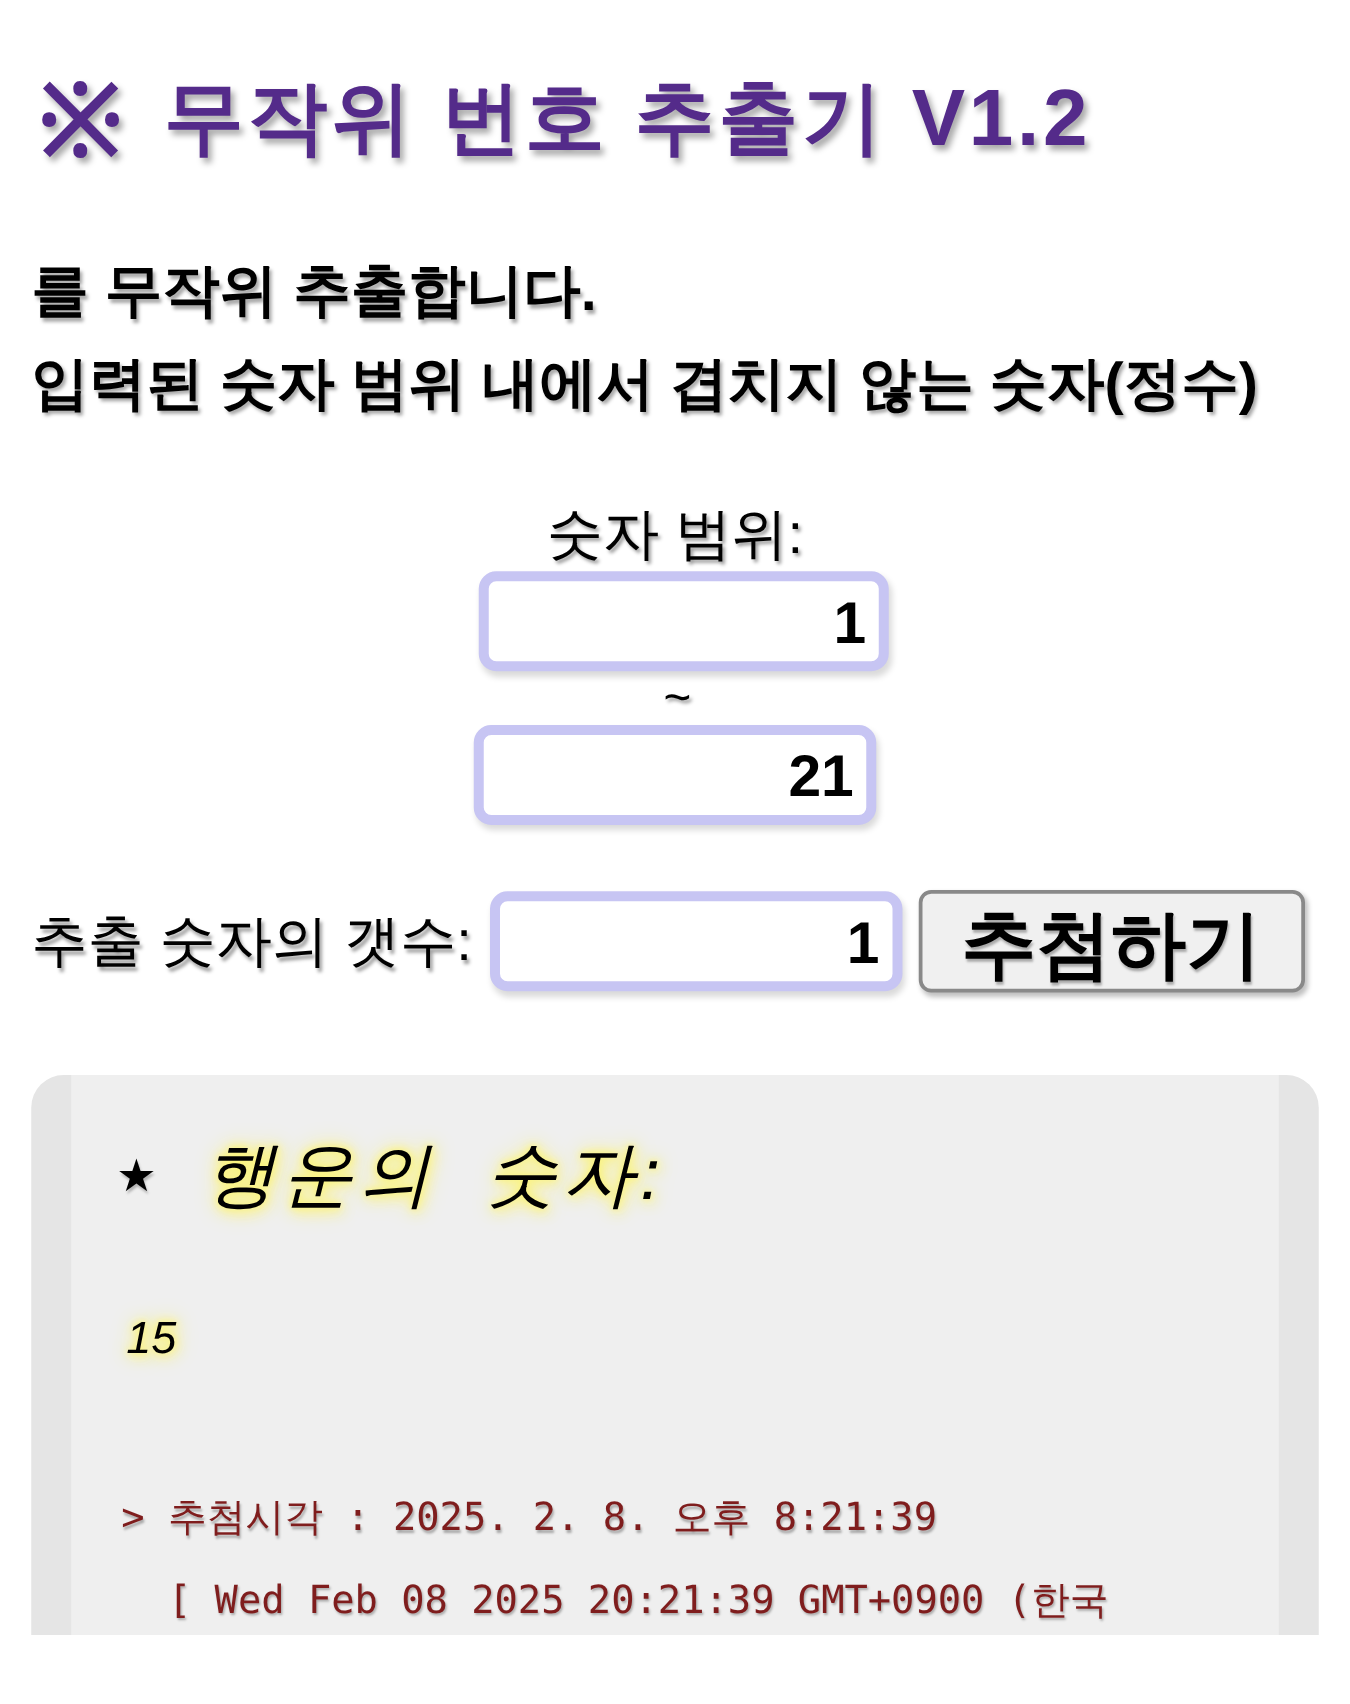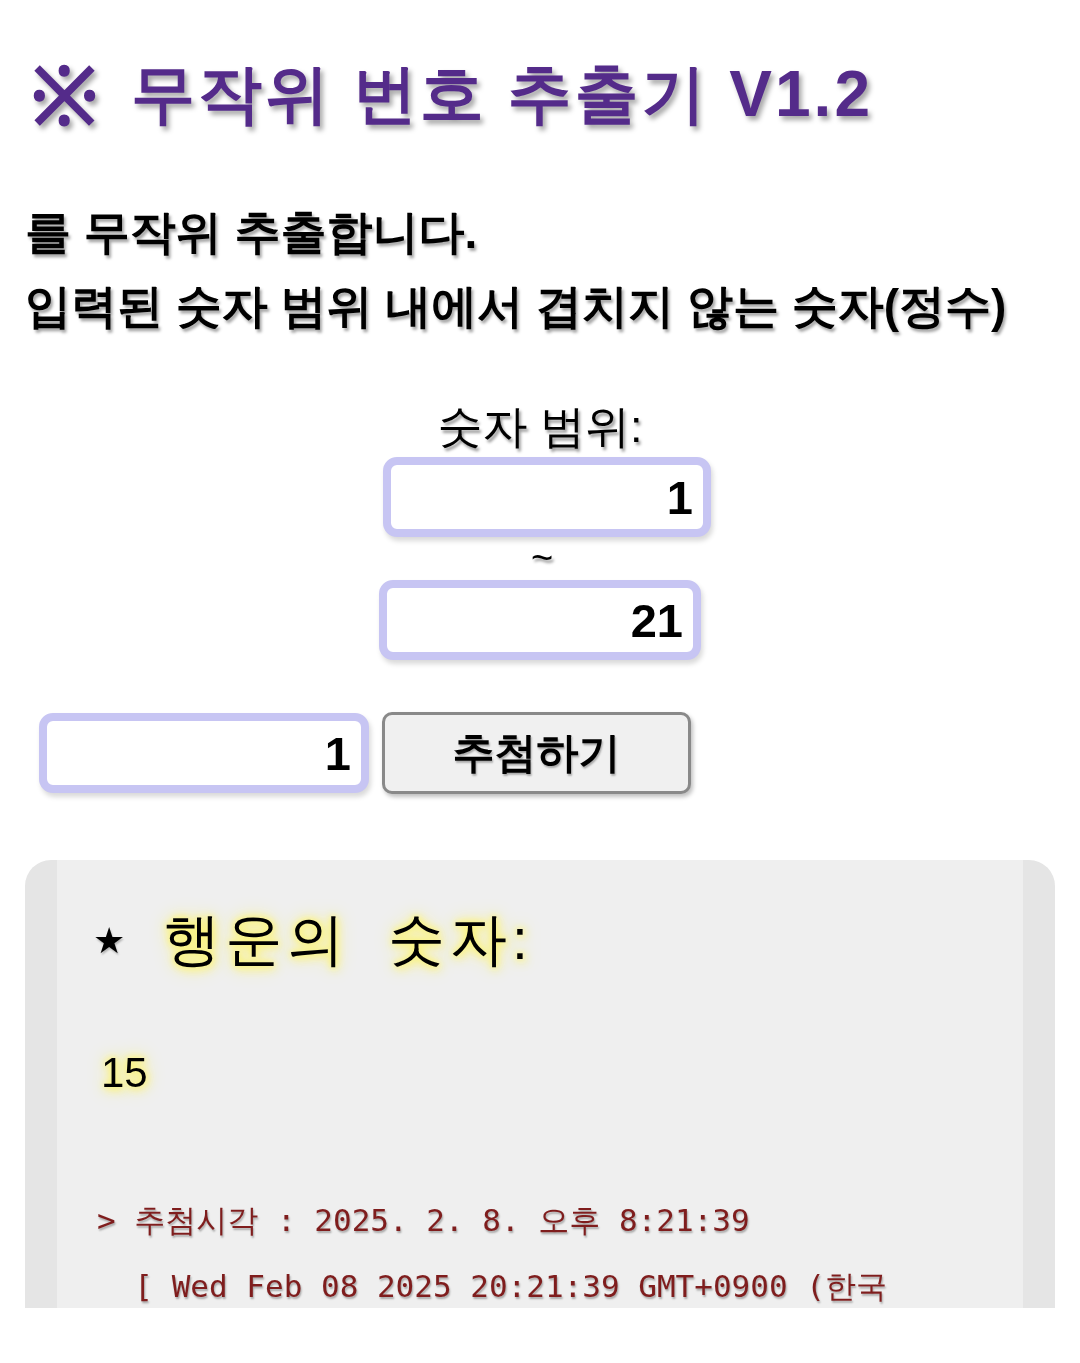--- a/index.html
+++ b/index.html
@@ -83,21 +83,21 @@
 
   .draw-button {
     box-sizing: border-box;
     width: 309px;
     height: 82px;
     margin-left: 13px;
     background: #f0f0f0;
     border: 3px solid #898989;
     border-radius: 10px;
     font-family: "Liberation Sans", sans-serif;
-    font-size: 42px;
+    font-size: 60px;
     font-weight: bold;
     color: #000;
     text-shadow: 1px 2px 2px rgba(0,0,0,0.3);
     box-shadow: 2px 3px 4px rgba(0,0,0,0.25);
     cursor: pointer;
   }
 
   
   .result-outer {
     margin-top: 66px;
@@ -123,31 +123,32 @@
     font-size: 36px;
     margin-right: 38px;
     text-shadow: 1px 2px 2px rgba(0,0,0,0.25);
   }
   .glow {
     text-shadow:
       0 0 6px #fcf576,
       0 0 12px #fcf576,
       0 0 20px #fbf28c,
       2px 3px 10px #f5ee9a;
+    font-style: italic;
   }
   .lucky-heading {
     font-size: 57px;
     font-weight: 500;
     letter-spacing: 5px;
     word-spacing: 18px;
   }
   .lucky-number {
     margin-top: 70px;
     margin-left: 8px;
-    font-size: 42px;
+    font-size: 36px;
     font-weight: 400;
   }
 
   .timestamp {
     margin-top: 90px;
     margin-left: 4px;
     font-family: "DejaVu Sans Mono", monospace;
     font-size: 31px;
     line-height: 66px;
     color: #7f1d1d;
@@ -188,20 +189,21 @@
   </div>
 
   <div class="row row-range">
     <span class="field-label">숫자 범위:</span>
     <input type="text" class="num-input min-input" value="1" style="">
     <span class="tilde">~</span>
     <input type="text" class="num-input max-input" value="21" style="">
   </div>
 
   <div class="row row-count">
+    <span class="field-label">추출 숫자의 갯수:</span>
     <input type="text" class="num-input count-input" value="1" style="">
     <button class="draw-button">추첨하기</button>
   </div>
 
   <div class="result-outer">
     <div class="result-inner">
 
       <div class="lucky-line">
         <span class="star">★</span>
         <span class="lucky-heading glow">행운의 숫자:</span>

